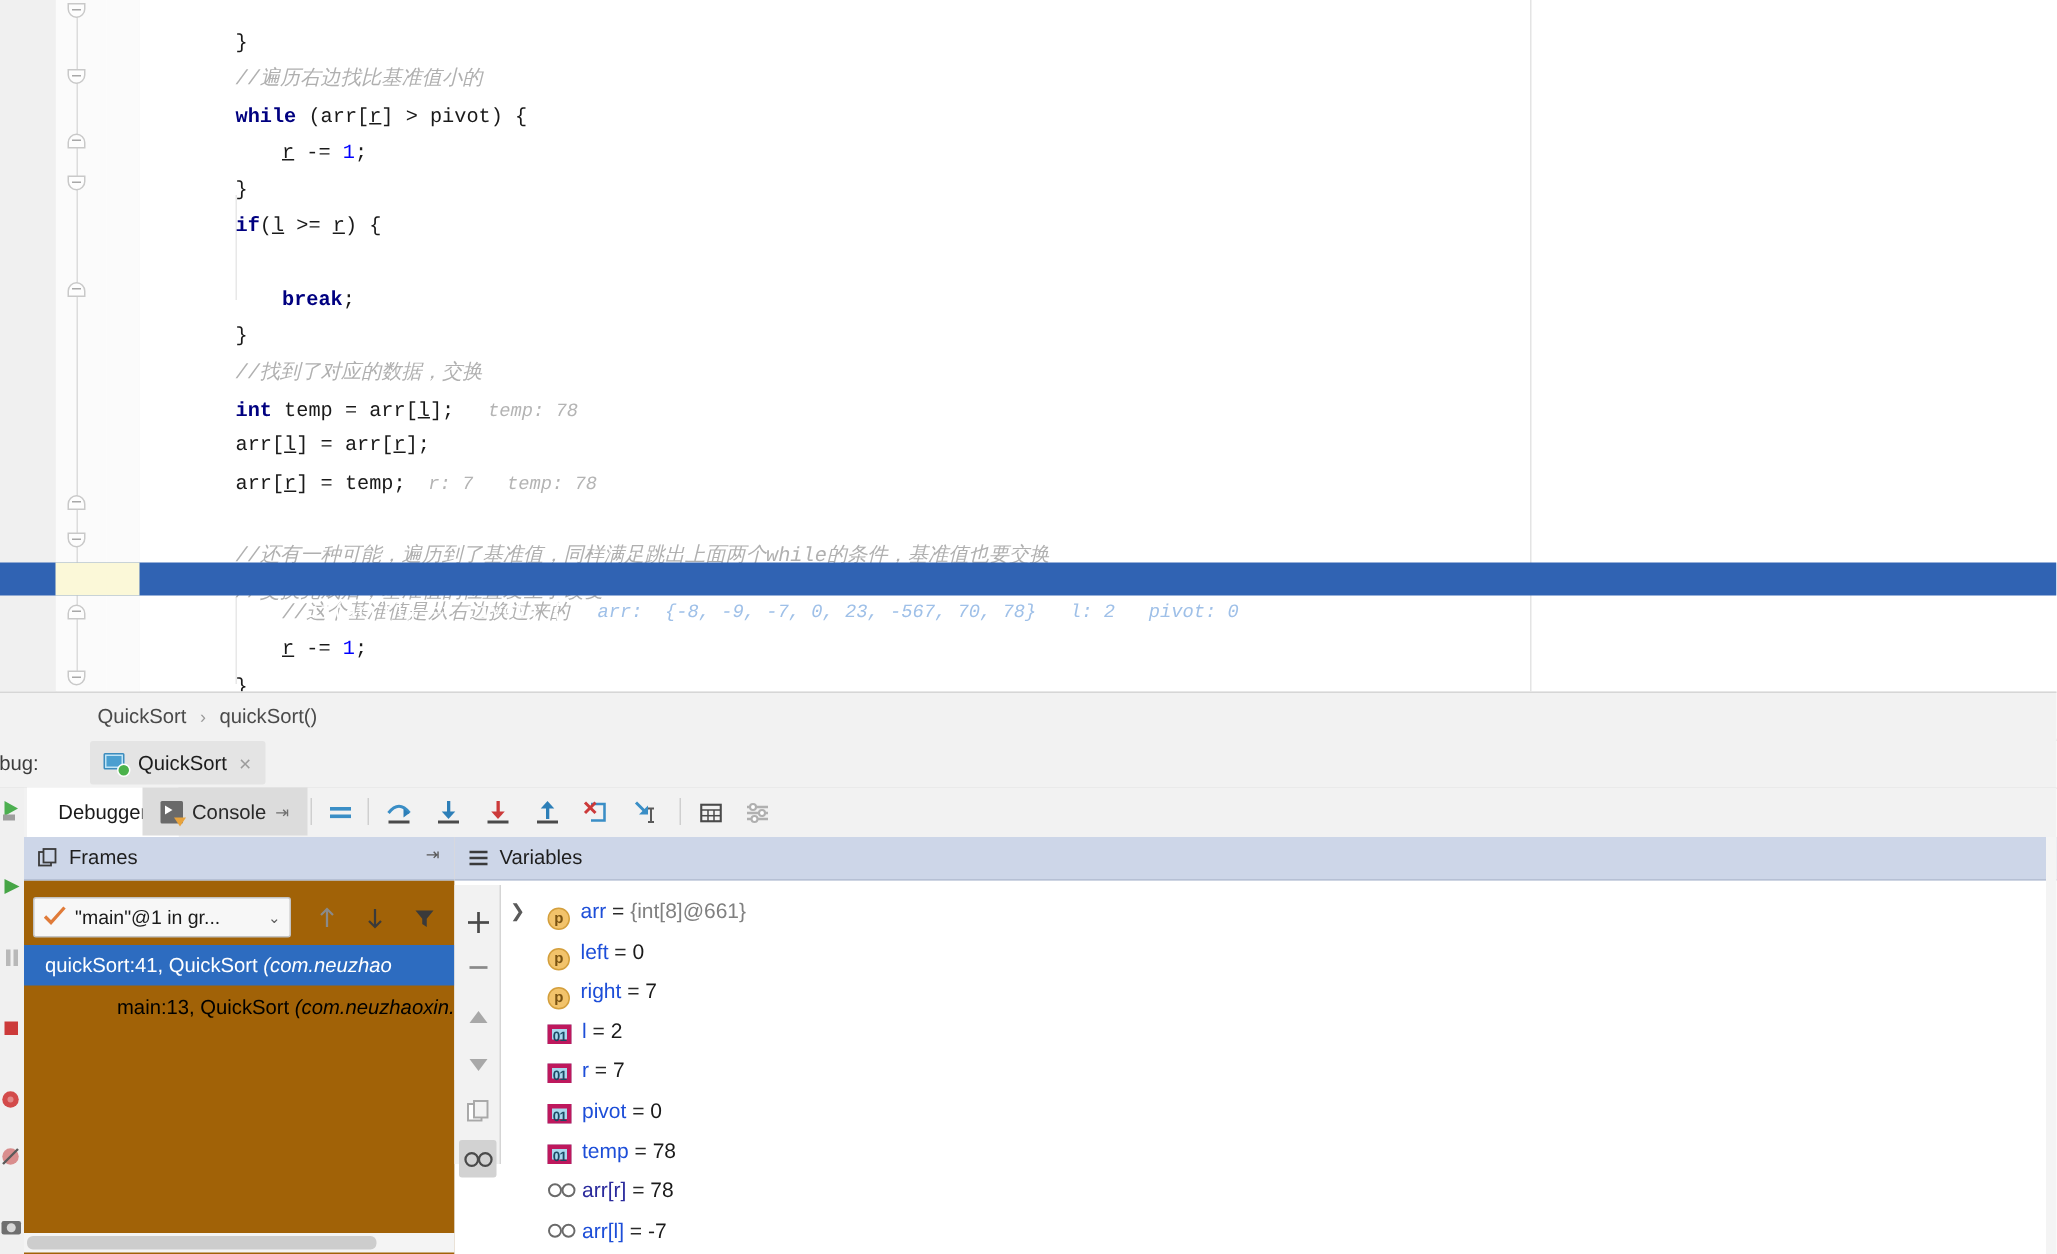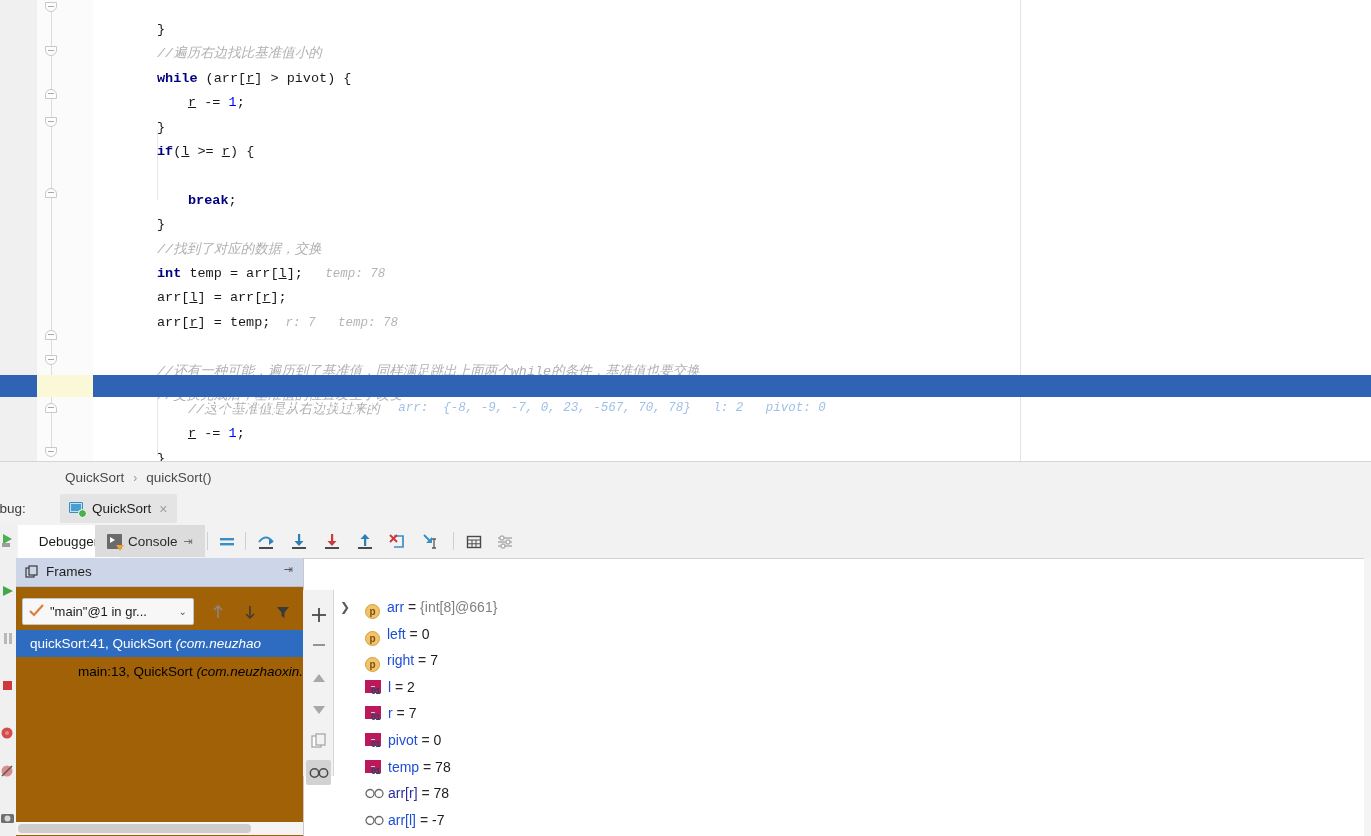--- a/index.html
+++ b/index.html
@@ -103,21 +103,21 @@
 
   .var-row{position:absolute;left:333px;height:27px;line-height:27px;font-size:14px;white-space:nowrap;}
   .vname{color:#1d4ed8;}
   .vname.blue{color:#2a2a9c;}
   .veq{color:#2a2a2a;}
   .vval{color:#1a1a1a;}
   .vval.grey{color:#808080;}
   .expander{position:absolute;left:338px;width:14px;height:27px;line-height:27px;text-align:center;color:#5a5a5a;font-size:12px;}
 
   .pico{display:inline-block;width:15px;height:15px;border-radius:50%;background:#f2c36b;border:1px solid #d49f3c;color:#7a5312;font-size:10px;line-height:13px;text-align:center;font-weight:bold;vertical-align:-3px;margin-right:7px;box-sizing:border-box;}
-  .oico{display:inline-block;width:16px;height:13px;background:#a9d9ef;border:6px solid #be185d;color:#1a4a63;font-size:9px;line-height:11px;text-align:center;font-weight:bold;vertical-align:-2px;margin-right:7px;box-sizing:border-box;letter-spacing:-0.5px;}
+  .oico{display:inline-block;width:16px;height:13px;background:#a9d9ef;border:3px solid #be185d;color:#1a4a63;font-size:9px;line-height:11px;text-align:center;font-weight:bold;vertical-align:-2px;margin-right:7px;box-sizing:border-box;letter-spacing:-0.5px;}
   .gico{display:inline-block;width:19px;height:11px;vertical-align:-1px;margin-right:4px;}
 
   .hscroll{position:absolute;left:18px;top:824px;width:233px;height:9px;background:#cdcdcd;border-radius:4px;}
   .hscroll-track{position:absolute;left:16px;top:822px;width:287px;height:13px;background:#f4f4f4;}
   .vsplit{position:absolute;left:303px;top:680px;width:3px;height:40px;background:#d8d8d8;}
   .dbgscroll-right{position:absolute;left:1364px;top:558px;width:7px;height:278px;background:#f4f4f4;}
 </style>
 </head>
 <body>
 
@@ -389,20 +389,32 @@
   <div id="frame-rows">
       <div class="frame-row sel" style="top: 630px;"><span>quickSort:41, QuickSort </span><span class="frame-pkg">(com.neuzhao</span></div>
       <div class="frame-row" style="top: 657.5px; margin-left: 48px;"><span>main:13, QuickSort </span><span class="frame-pkg">(com.neuzhaoxin.s</span></div>
     </div>
 
   <div class="hscroll-track">
     <div class="hscroll" style="left:2px;top:2px;"></div>
   </div>
   <div class="vsplit"></div>
 
+  <div class="vars-panel">
+    <div class="vars-head">
+      <span class="panel-ico">
+        <svg width="14" height="14" viewBox="0 0 14 14">
+            <line x1="1" y1="3" x2="13" y2="3" stroke="#3a3a3a" stroke-width="1.6"></line>
+            <line x1="1" y1="7" x2="13" y2="7" stroke="#3a3a3a" stroke-width="1.6"></line>
+            <line x1="1" y1="11" x2="13" y2="11" stroke="#3a3a3a" stroke-width="1.6"></line>
+          </svg>
+      </span>
+      <span class="panel-title">Variables</span>
+    </div>
+  </div>
 
   <div class="watch-tb">
     <div class="wbtn" style="top:12px;">
       <svg width="18" height="18" viewBox="0 0 18 18">
           <line x1="9" y1="2" x2="9" y2="16" stroke="#4a4a4a" stroke-width="1.8"></line>
           <line x1="2" y1="9" x2="16" y2="9" stroke="#4a4a4a" stroke-width="1.8"></line>
         </svg>
     </div>
     <div class="wbtn" style="top:42px;">
       <svg width="18" height="18" viewBox="0 0 18 18">

